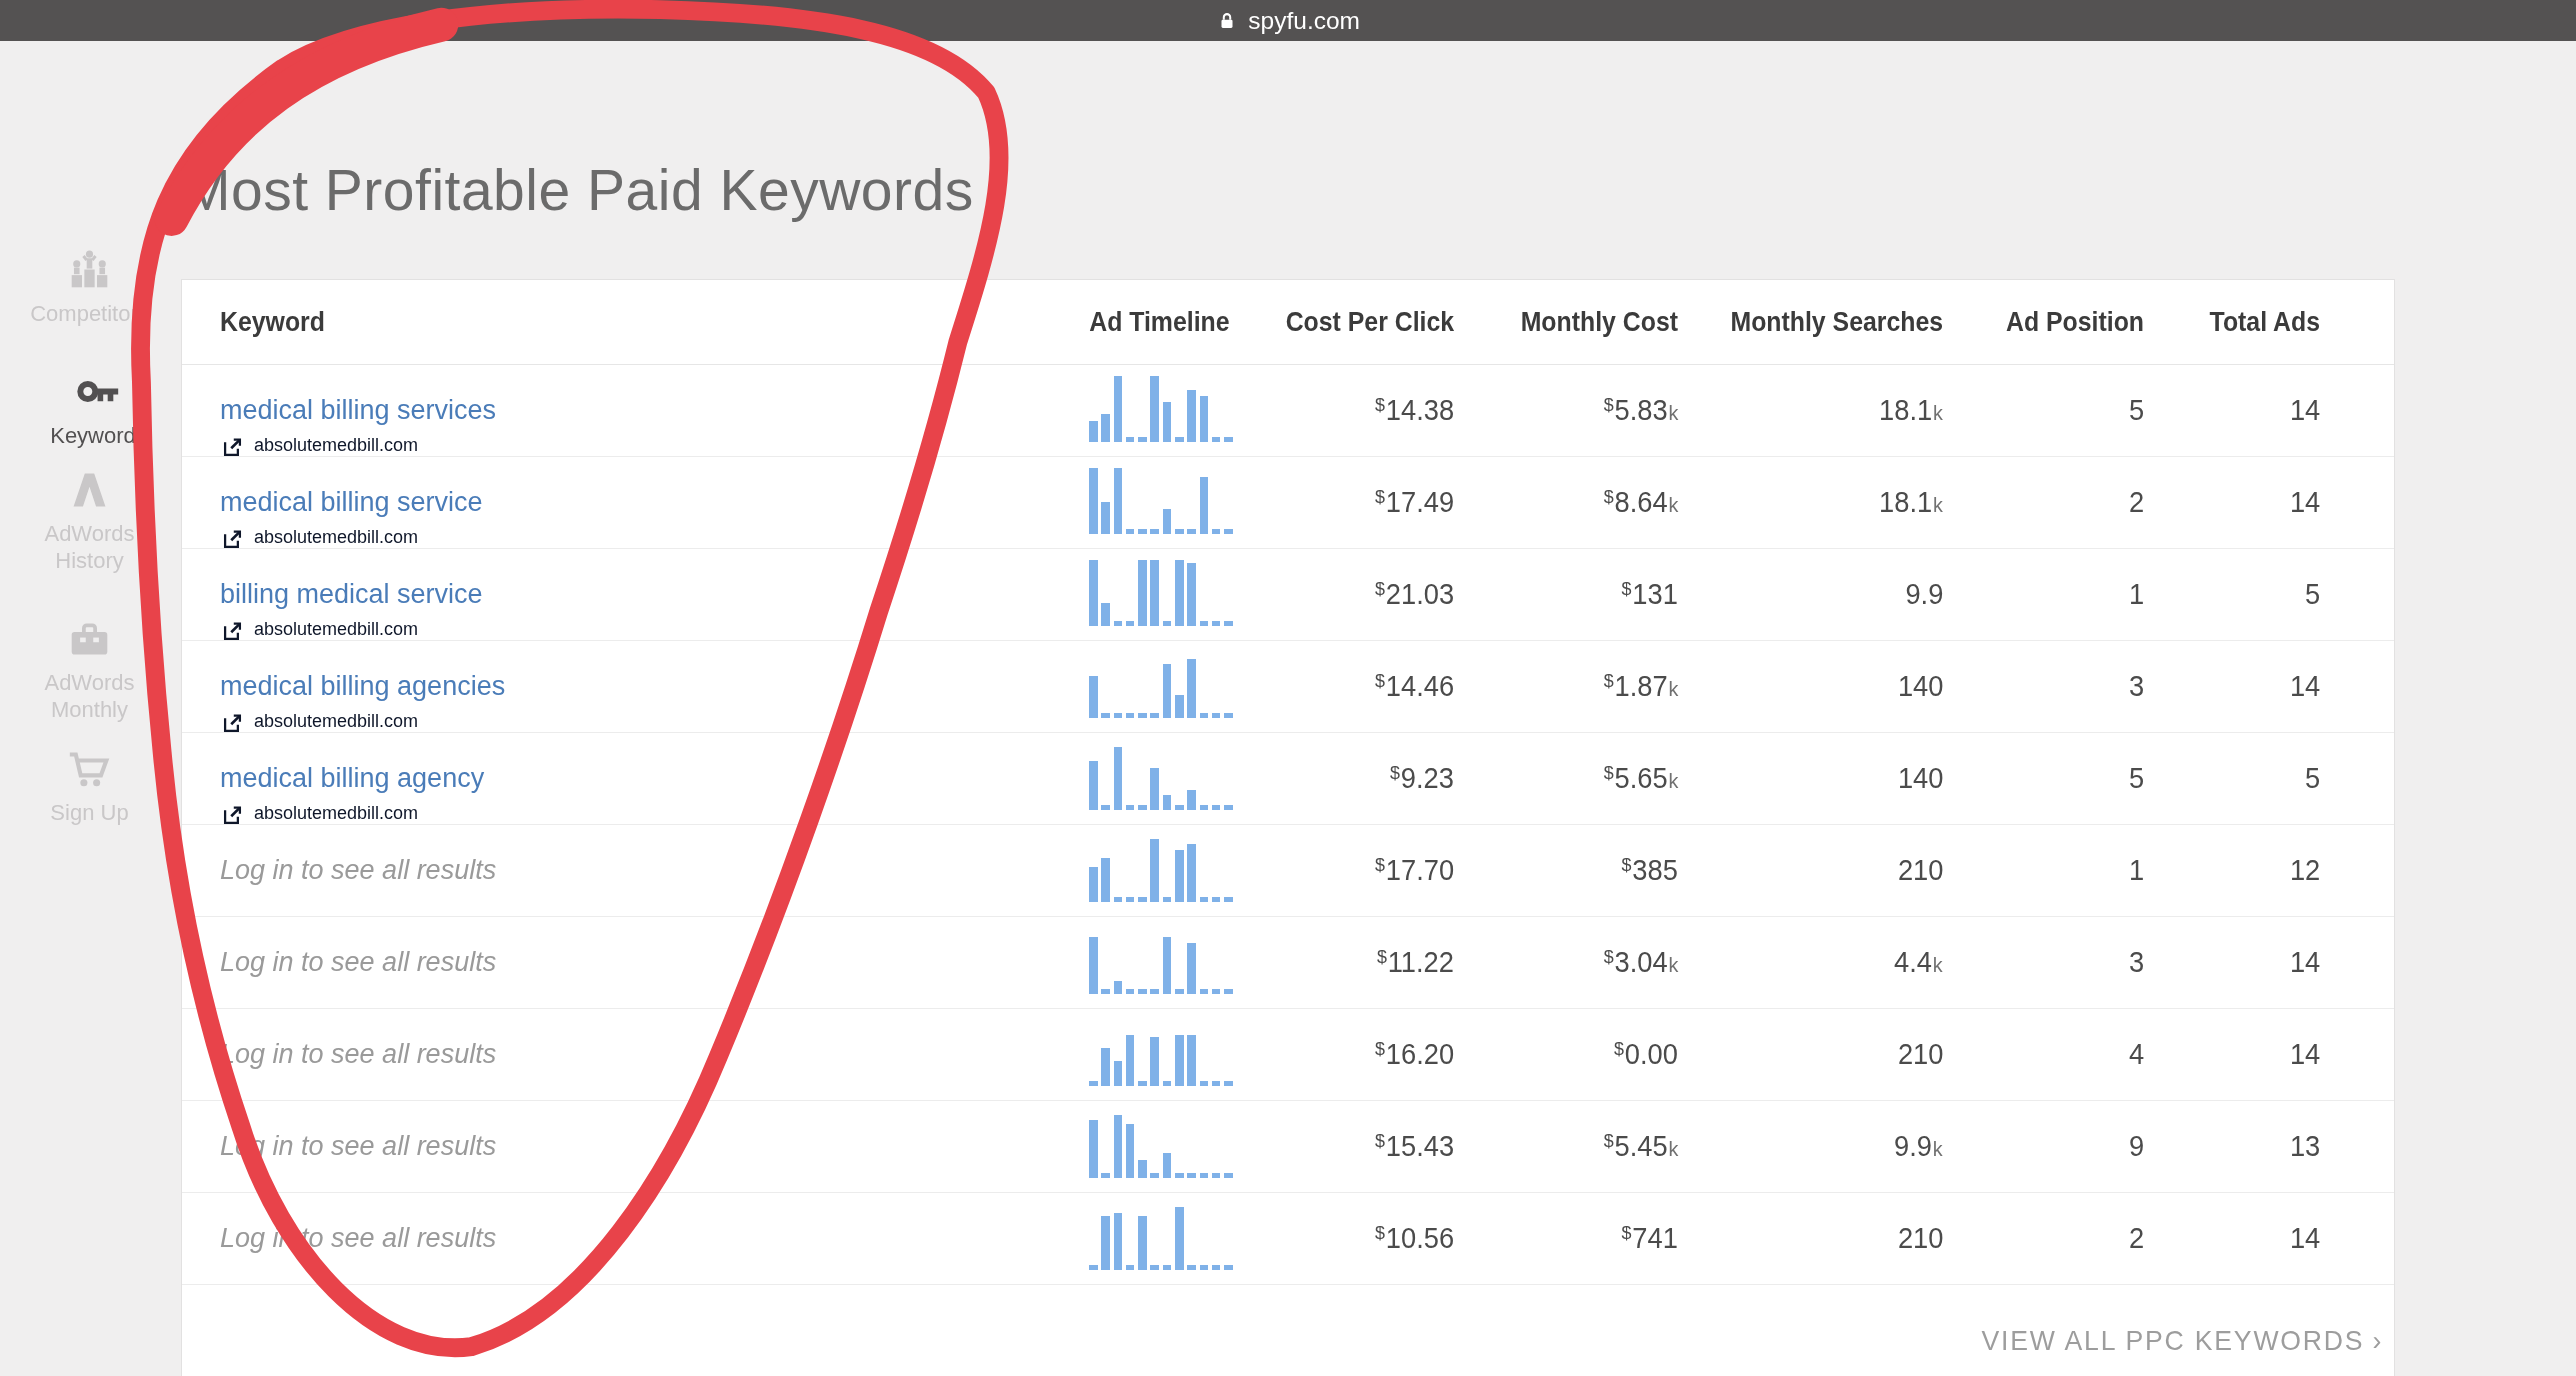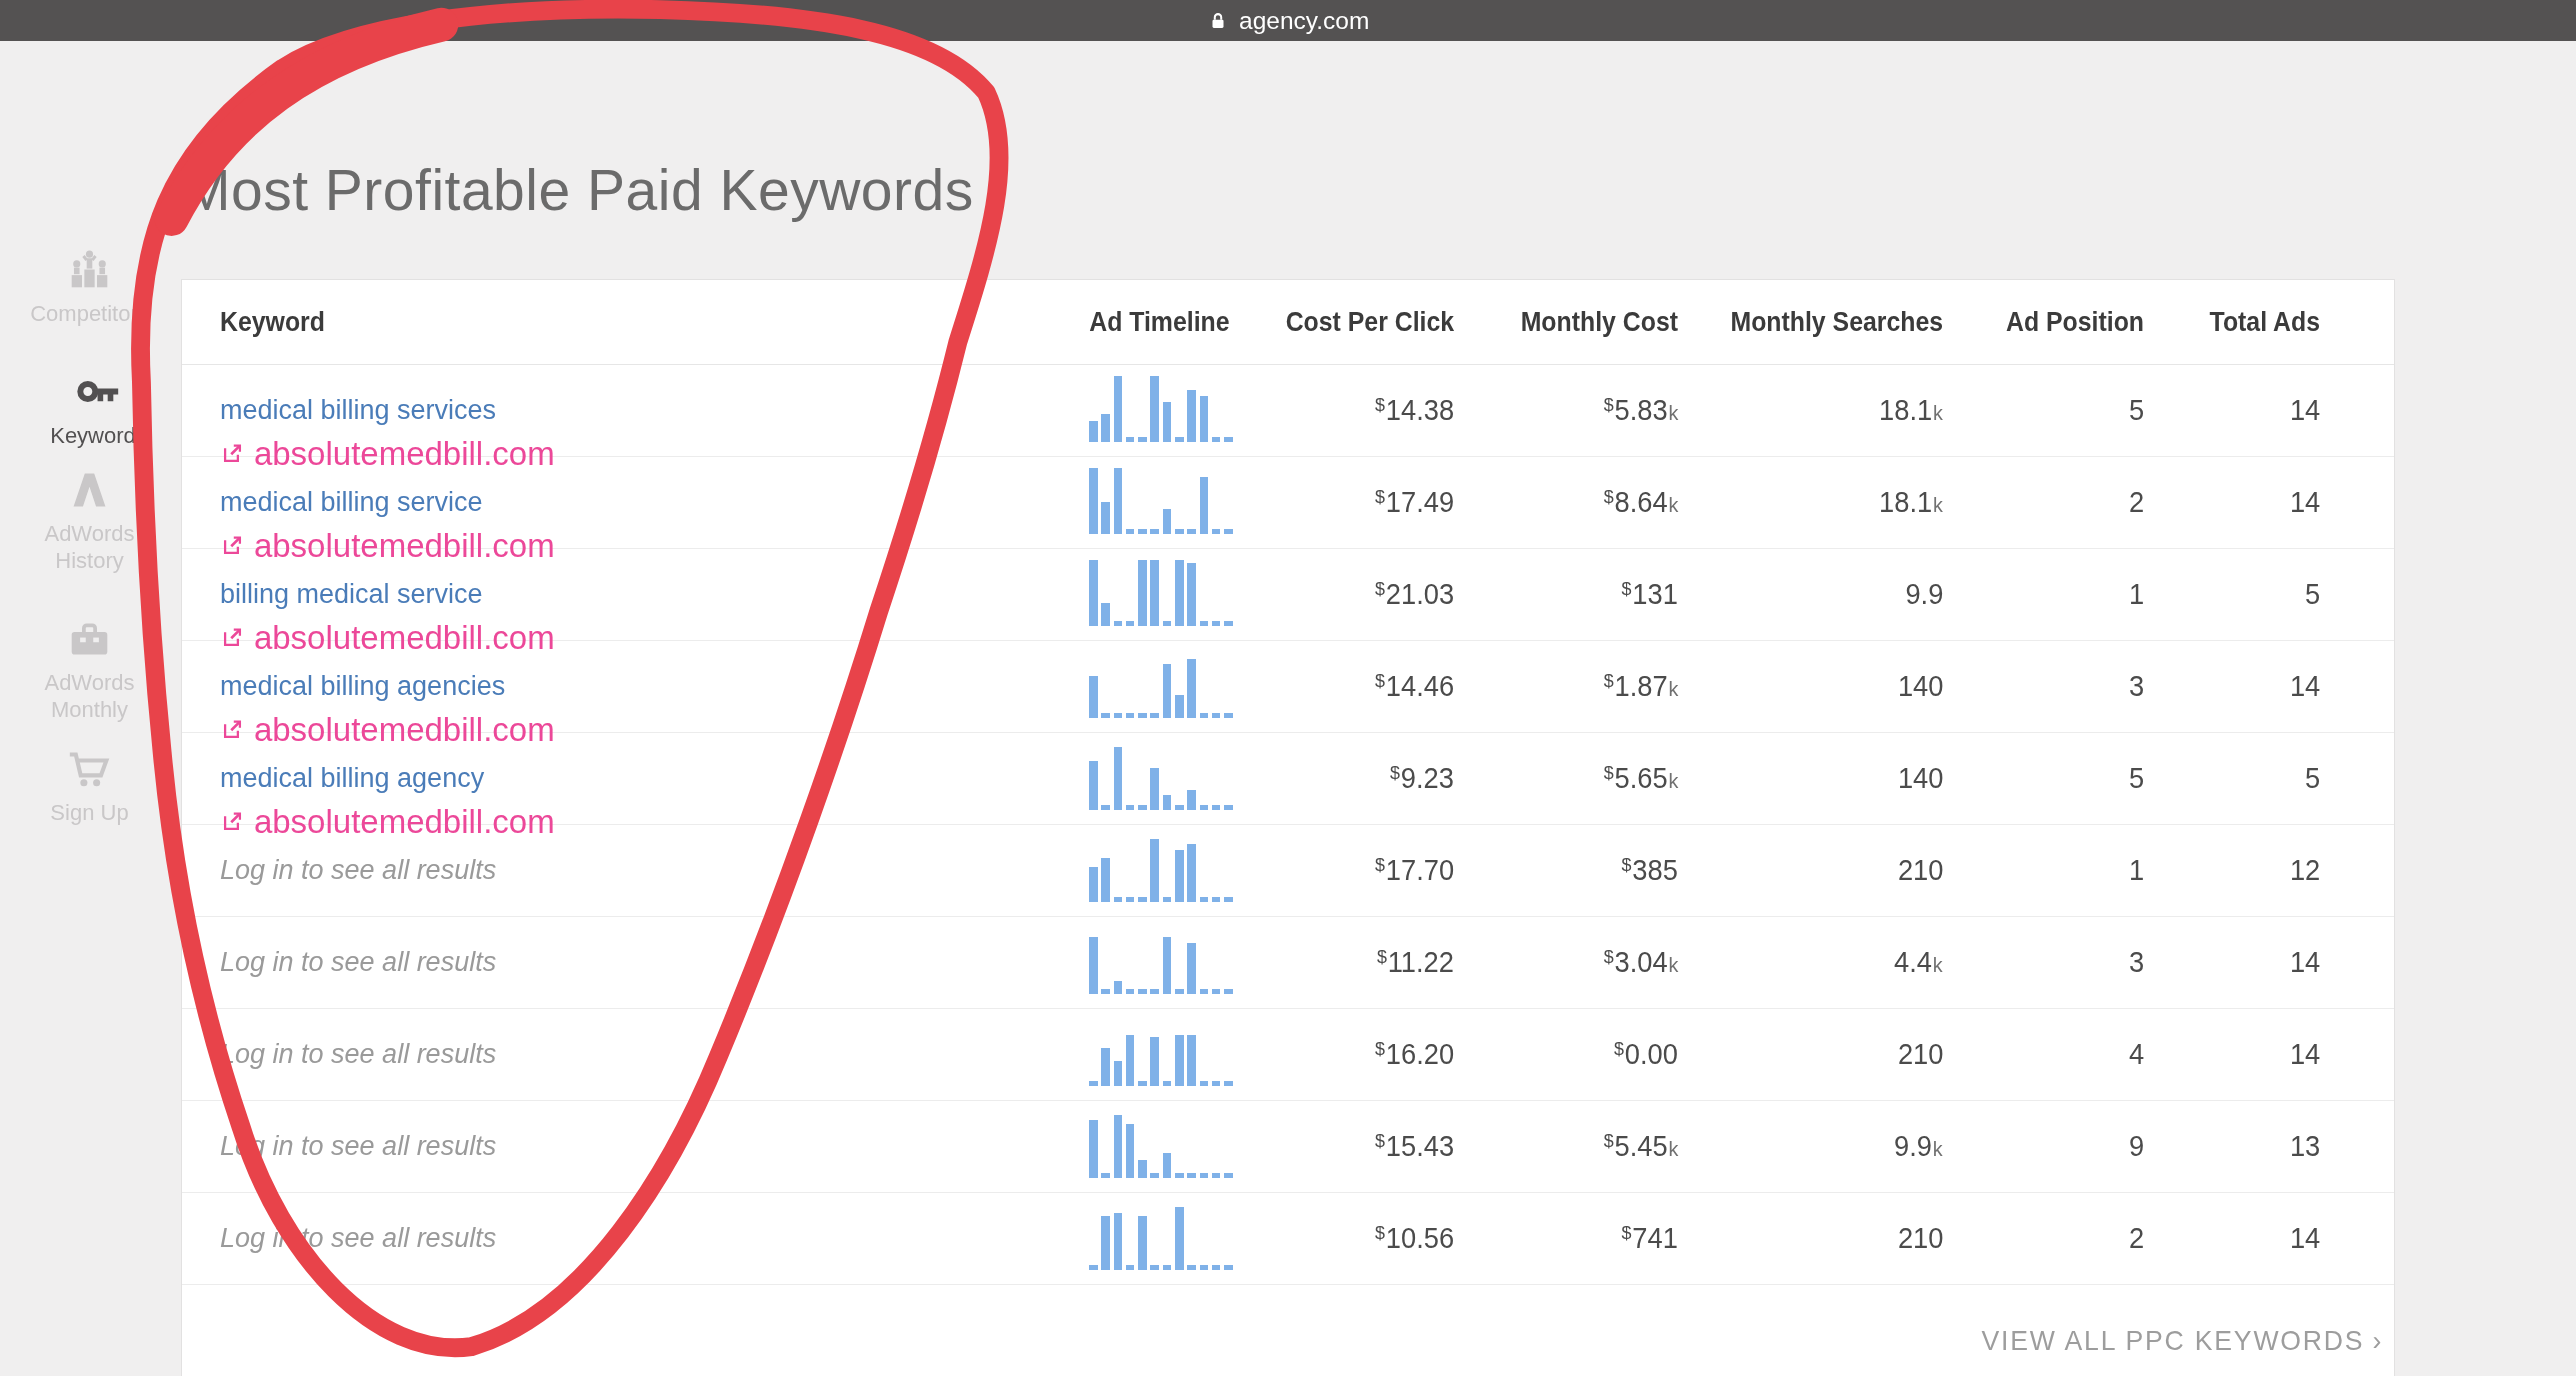--- a/index.html
+++ b/index.html
@@ -38,22 +38,22 @@
   .th-cpc      { right:940px; }
   .th-cost     { right:716px; }
   .th-searches { right:451px; }
   .th-pos      { right:250px; }
   .th-ads      { right:74px; }
   
   .row { position:relative; height:92px; border-bottom:1.9px solid #ececec; }
   .kw { position:absolute; left:38px; top:30px; }
   .row.locked .kw { top:0; height:91px; display:flex; align-items:center; }
   .kw-link { display:block; font-size:27px; color:#4a7cb8; text-decoration:none; cursor:pointer; }
-  .kw-domain { margin-top:8.5px; display:flex; align-items:center; gap:9.4px;
-    font-size:33px; color:#ec4899; cursor:pointer; }
+  .kw-domain { margin-top:8.5px; display:flex; align-items:flex-start; gap:9.4px;
+    font-size:18px; color:#0f172a; cursor:pointer; }
   .kw-domain svg { width:24.5px; height:24.5px; display:block; }
   .kw-locked { font-size:27px; font-style:italic; color:#9a9a9a; }
   .timeline { position:absolute; left:907px; bottom:14px; height:68px; width:147px;
     display:flex; align-items:flex-end; gap:3.8px; }
   .bar { width:8.5px; background:#7fb1e8; }
   .num { position:absolute; top:0; height:91px; line-height:91px; font-size:29px;
     color:#4b4b4b; white-space:nowrap; transform:scaleX(.94); transform-origin:100% 50%; }
   .num.cpc      { right:940px; }
   .num.cost     { right:716px; }
   .num.searches { right:451px; }
@@ -72,21 +72,21 @@
 </style>
 </head>
 <body>
 
 <div class="topbar">
   <div class="addr">
     <svg viewBox="0 0 24 24">
       <rect x="6" y="10.5" width="12" height="9" rx="1.5" fill="#ffffff"></rect>
       <path d="M8.5 10.5 V8 a3.5 3.5 0 0 1 7 0 V10.5" fill="none" stroke="#ffffff" stroke-width="2.2"></path>
     </svg>
-    <span>agency.com</span>
+    <span>spyfu.com</span>
   </div>
 </div>
 
 <div class="sidebar" id="sidebar">
     <div class="side-item" style="top: 206px;">
     <span class="side-icon"><svg id="icon-podium-icon" viewBox="0 0 24 24">
     <rect x="2.5" y="15" width="5.5" height="6.5" fill="currentColor"></rect>
     <rect x="9.25" y="12" width="5.5" height="9.5" fill="currentColor"></rect>
     <rect x="16" y="15" width="5.5" height="6.5" fill="currentColor"></rect>
     <circle cx="5.2" cy="9" r="1.9" fill="currentColor"></circle>

